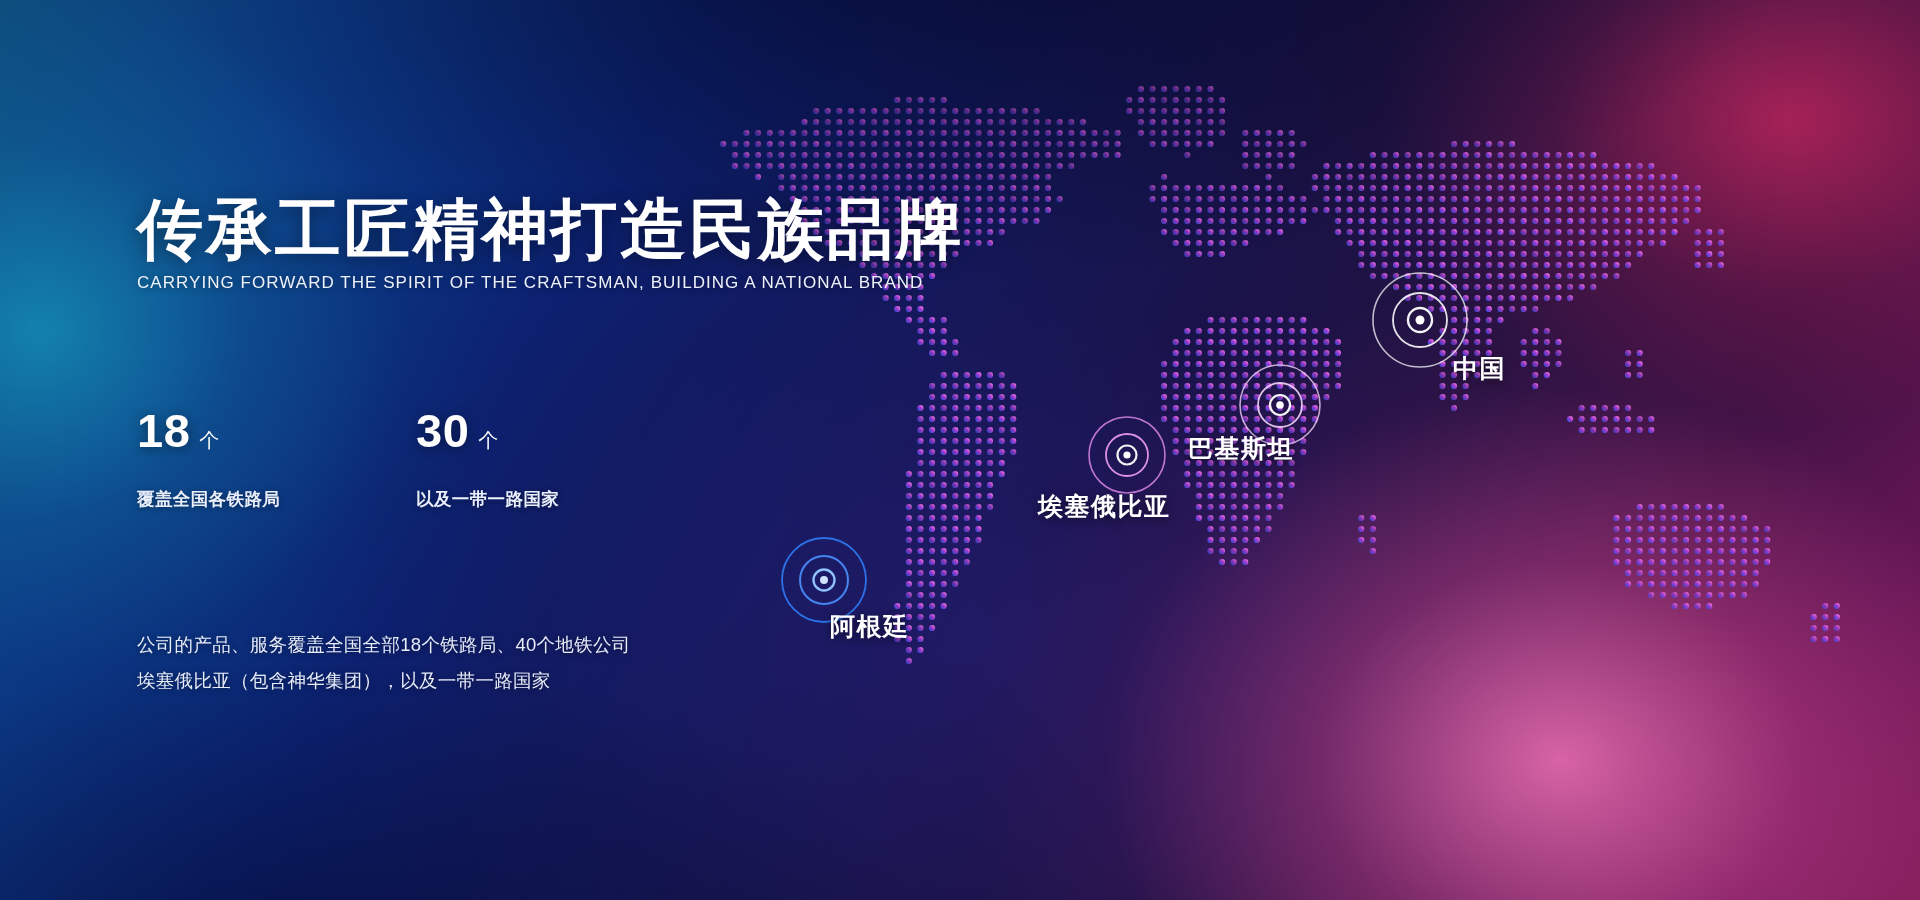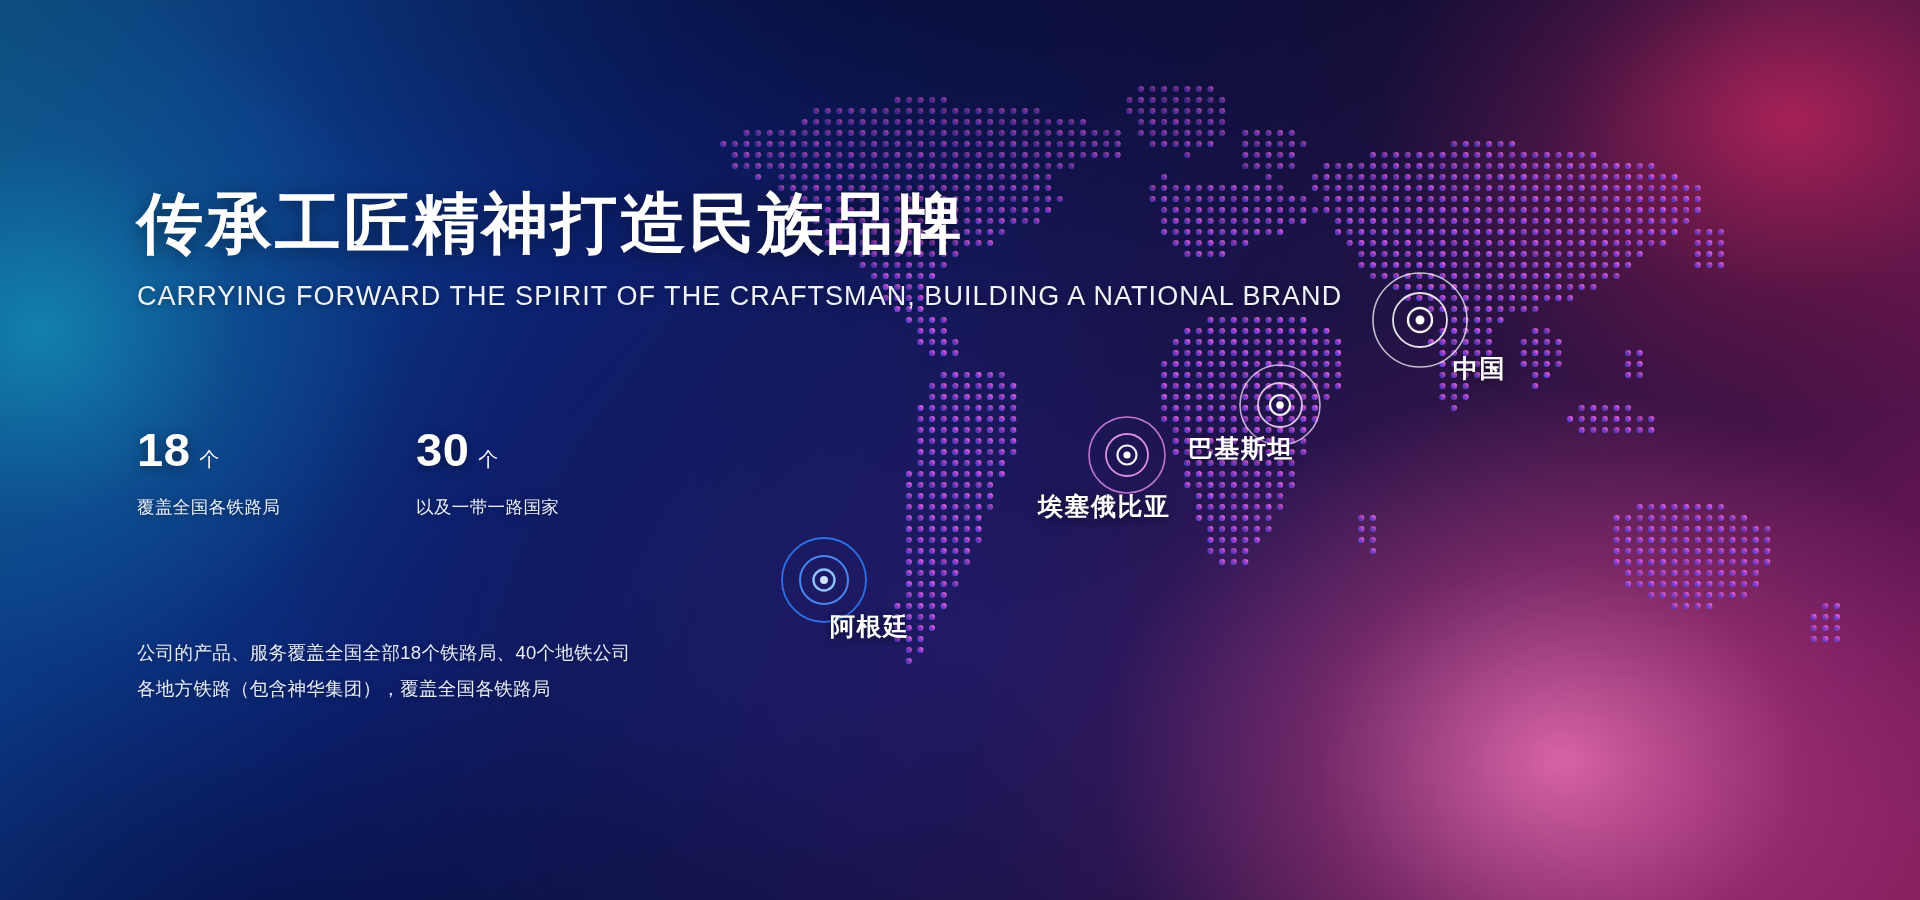--- a/index.html
+++ b/index.html
@@ -42,31 +42,31 @@
   .marker { position:absolute; transform:translate(-50%,-50%); }
   .marker svg { display:block; overflow:visible; }
   .marker-label {
     position:absolute;
     font-size:25px; font-weight:700; color:#ffffff;
     letter-spacing:1.5px; white-space:nowrap;
     text-shadow:0 2px 10px rgba(0,0,0,0.55);
   }
 
   
-  #content { position:absolute; left:137px; top:188px; width:900px; }
+  #content { position:absolute; left:137px; top:194px; width:900px; }
 
   #title {
     font-size:66px; font-weight:700; color:#ffffff;
     letter-spacing:3px; line-height:1.08;
     text-shadow:0 3px 18px rgba(0,0,0,0.45);
     white-space:nowrap;
   }
   #subtitle {
-    margin-top:22px;
-    font-size:27px; font-weight:400; color:#eef2fb;
+    margin-top:8px;
+    font-size:17px; font-weight:400; color:#eef2fb;
     letter-spacing:1.05px; white-space:nowrap;
     text-shadow:0 1px 7px rgba(0,0,0,0.4);
   }
 
   #stats { display:flex; margin-top:72px; }
   .stat { width:0; }
   .stat:nth-child(1){ width:279px; }
   .stat:nth-child(2){ width:203px; }
   .stat:nth-child(3){ width:auto; }
   .stat-top { display:flex; align-items:baseline; white-space:nowrap; }
@@ -74,22 +74,22 @@
     font-size:47px; font-weight:700; color:#ffffff;
     letter-spacing:0.5px; line-height:1;
     text-shadow:0 2px 12px rgba(0,0,0,0.45);
     margin-top:42px;
   }
   .stat-unit {
     font-size:20px; font-weight:400; color:#ffffff;
     margin-left:9px; line-height:1;
   }
   .stat-label {
-    margin-top:22px;
-    font-size:17.5px; font-weight:400; color:#e9eefb;
+    margin-top:33px;
+    font-size:17.5px; font-weight:700; color:#e9eefb;
     letter-spacing:0.4px; white-space:nowrap;
     text-shadow:0 1px 6px rgba(0,0,0,0.4);
   }
 
   #description { margin-top:116px; }
   .desc-line {
     font-size:18.5px; font-weight:400; color:#e7ecf9;
     letter-spacing:0.3px; line-height:1.95; white-space:nowrap;
     text-shadow:0 1px 6px rgba(0,0,0,0.4);
   }
@@ -1743,17 +1743,17 @@
           <span class="stat-value">30</span>
           <span class="stat-unit">个</span>
         </div>
         <div class="stat-label">以及一带一路国家</div>
       </div>
 
     </div>
 
     <div id="description">
       <div class="desc-line">公司的产品、服务覆盖全国全部18个铁路局、40个地铁公司</div>
-      <div class="desc-line">各地方铁路（包含神华集团），覆盖全国各铁路局</div>
+      <div class="desc-line">埃塞俄比亚（包含神华集团），以及一带一路国家</div>
     </div>
 
   </div>
 </div>
 
 </body></html>

